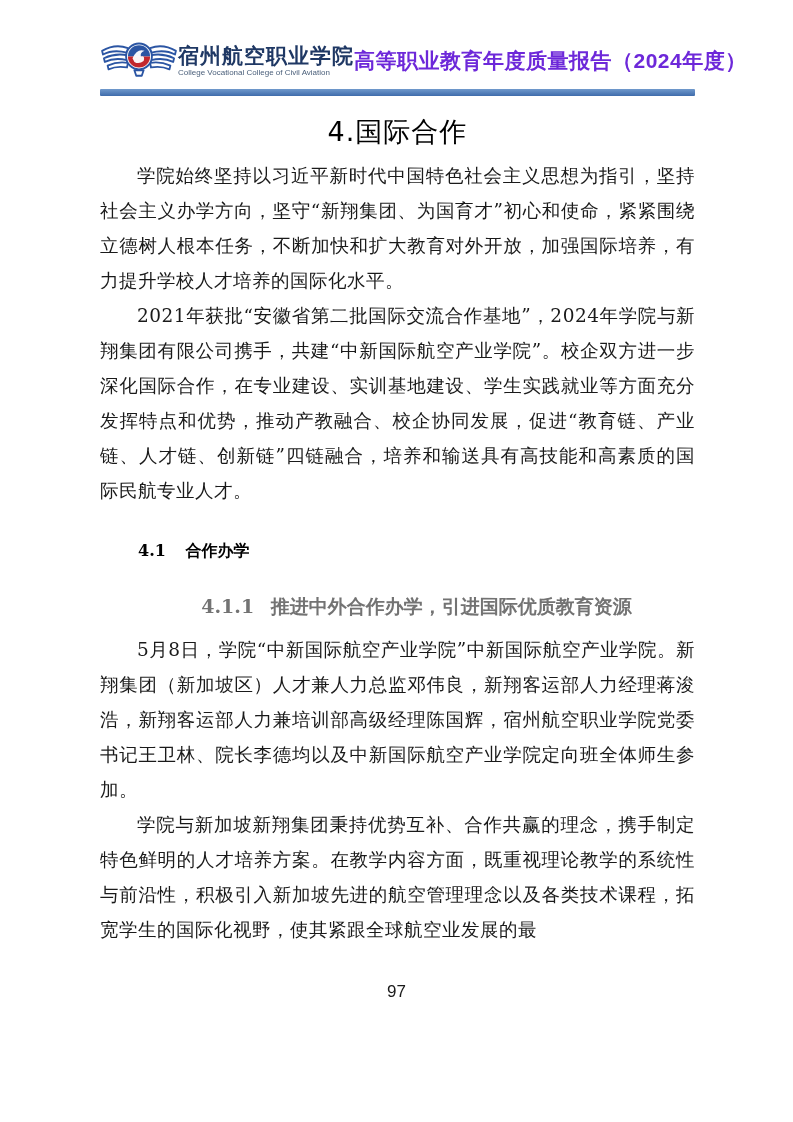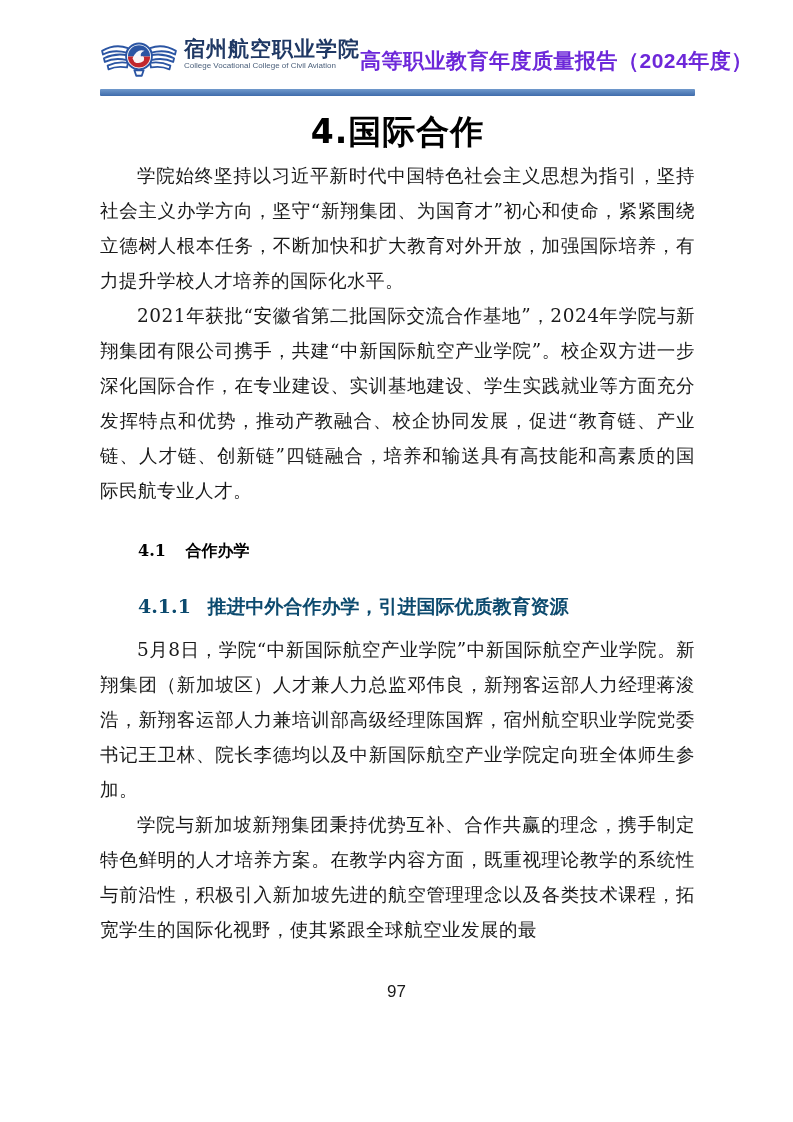--- a/index.html
+++ b/index.html
@@ -12,21 +12,21 @@
     padding:36px 98px 0 100px;
     font-family:"DejaVu Serif","Liberation Serif",serif;
     color:#1a1a1a;
     overflow:hidden;
   }
   
   .hdr{
     display:flex;align-items:center;justify-content:space-between;
     height:50px;
   }
-  .hdr-left{display:flex;align-items:flex-start;gap:6px;}
+  .hdr-left{display:flex;align-items:center;}
   .logo{width:78px;height:48px;flex:0 0 auto;}
   .names{display:flex;flex-direction:column;justify-content:center;}
   .school-cn{
     font-family:"Liberation Sans","DejaVu Sans",sans-serif;
     font-weight:bold;font-size:21px;letter-spacing:1px;
     color:#1F3864;line-height:24px;white-space:nowrap;
   }
   .school-en{
     font-family:"Liberation Sans","DejaVu Sans",sans-serif;
     font-size:8px;color:#4a5f7a;line-height:10px;white-space:nowrap;
@@ -38,22 +38,22 @@
   }
   .hdr-rule{
     height:7px;margin-top:3px;
     background:linear-gradient(#7099cc,#3f6cab);
     border-radius:1px;
   }
   
   h1.doc-title{
     margin:16px 0 6px 0;
     text-align:center;
-    font-size:33px;line-height:40px;
-    font-weight:bold;color:#000;
+    font-size:27px;line-height:40px;
+    font-weight:normal;color:#000;
     font-family:"DejaVu Sans","Liberation Sans",sans-serif;
     letter-spacing:1px;
   }
   
   p.body-par{
     margin:0;
     font-size:18.5px;
     line-height:35px;
     text-align:justify;
     text-indent:2em;
@@ -65,22 +65,23 @@
     padding-left:38px;
     font-size:16px;line-height:30px;
     font-weight:bold;color:#000;
     font-family:"DejaVu Sans","Liberation Sans",sans-serif;
   }
   h2.sec .sec-num{margin-right:14px;font-family:"DejaVu Serif","Liberation Serif",serif;}
   h3.subsec{
     margin:26px 0 12px 0;
     padding-left:38px;
     font-size:19px;line-height:28px;
-    font-weight:bold;color:#0c4a6e;
+    font-weight:bold;color:#737373;
     font-family:"DejaVu Sans","Liberation Sans",sans-serif;
+    text-align:center;
   }
   h3.subsec .sec-num{margin-right:10px;font-family:"DejaVu Serif","Liberation Serif",serif;}
   
   .page-number{
     position:absolute;left:0;right:0;top:982px;
     text-align:center;
     font-size:17px;color:#1a1a1a;
     font-family:"Liberation Sans","DejaVu Sans",sans-serif;
   }
 </style>

